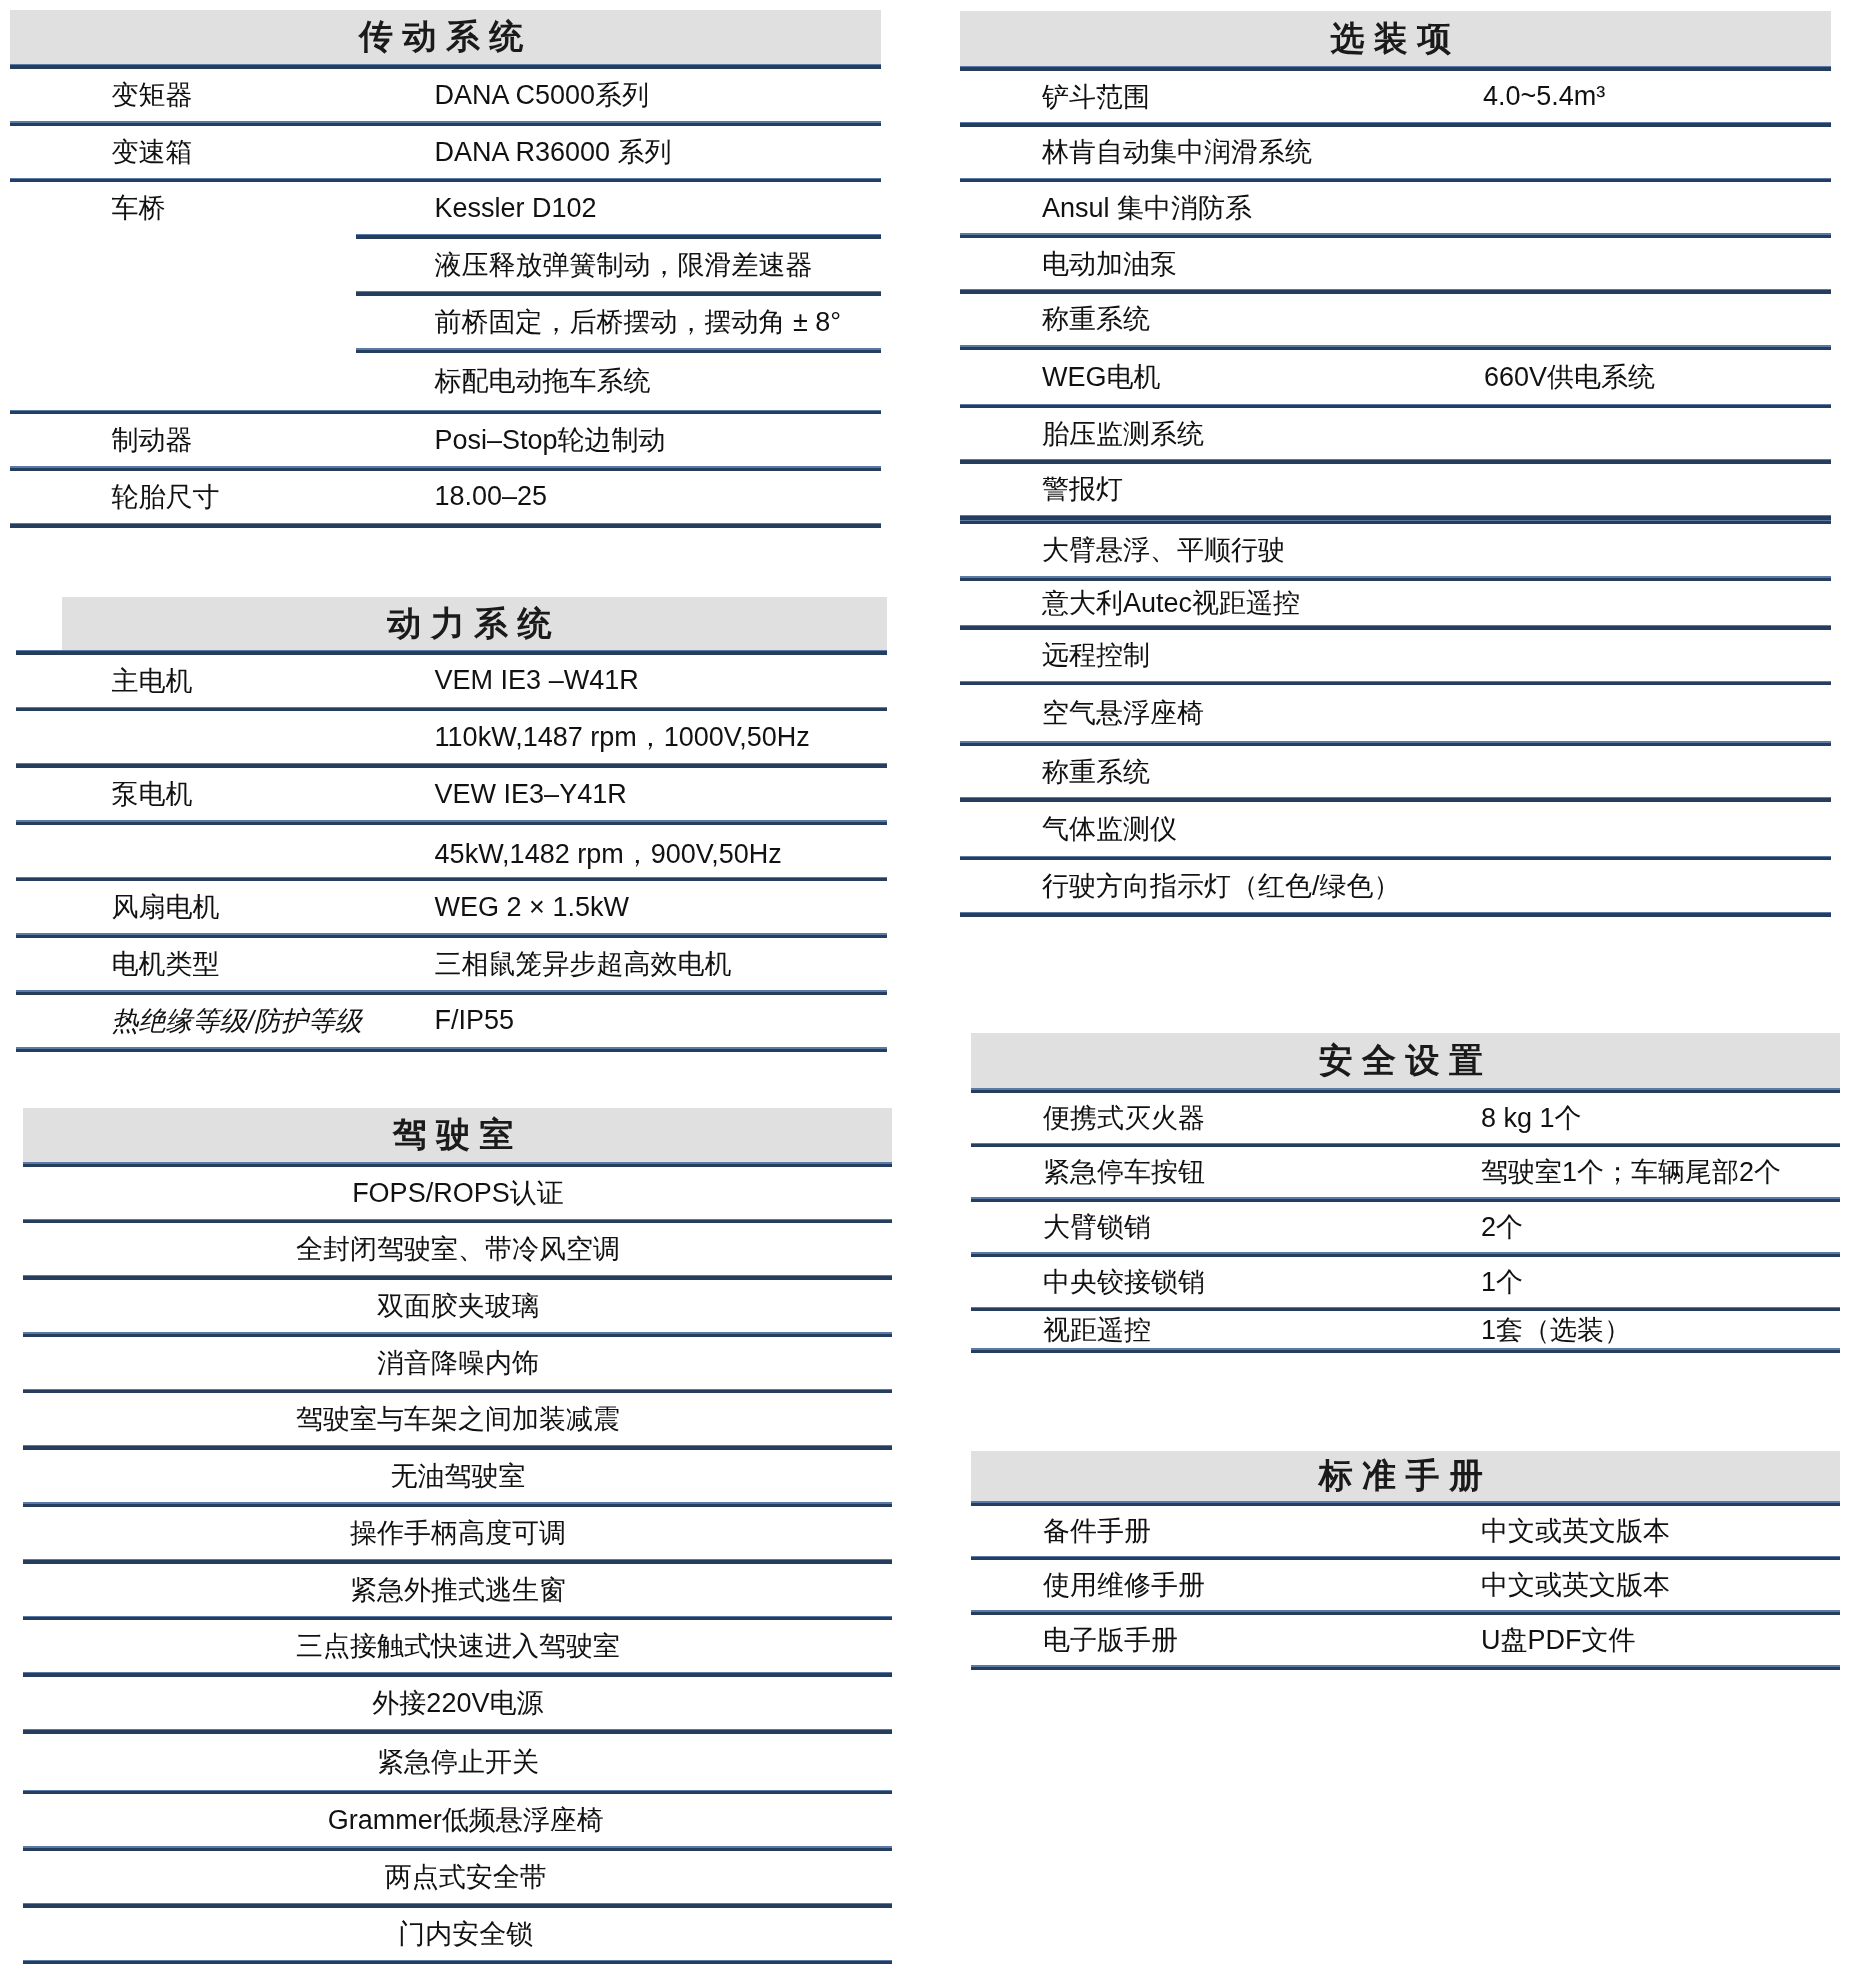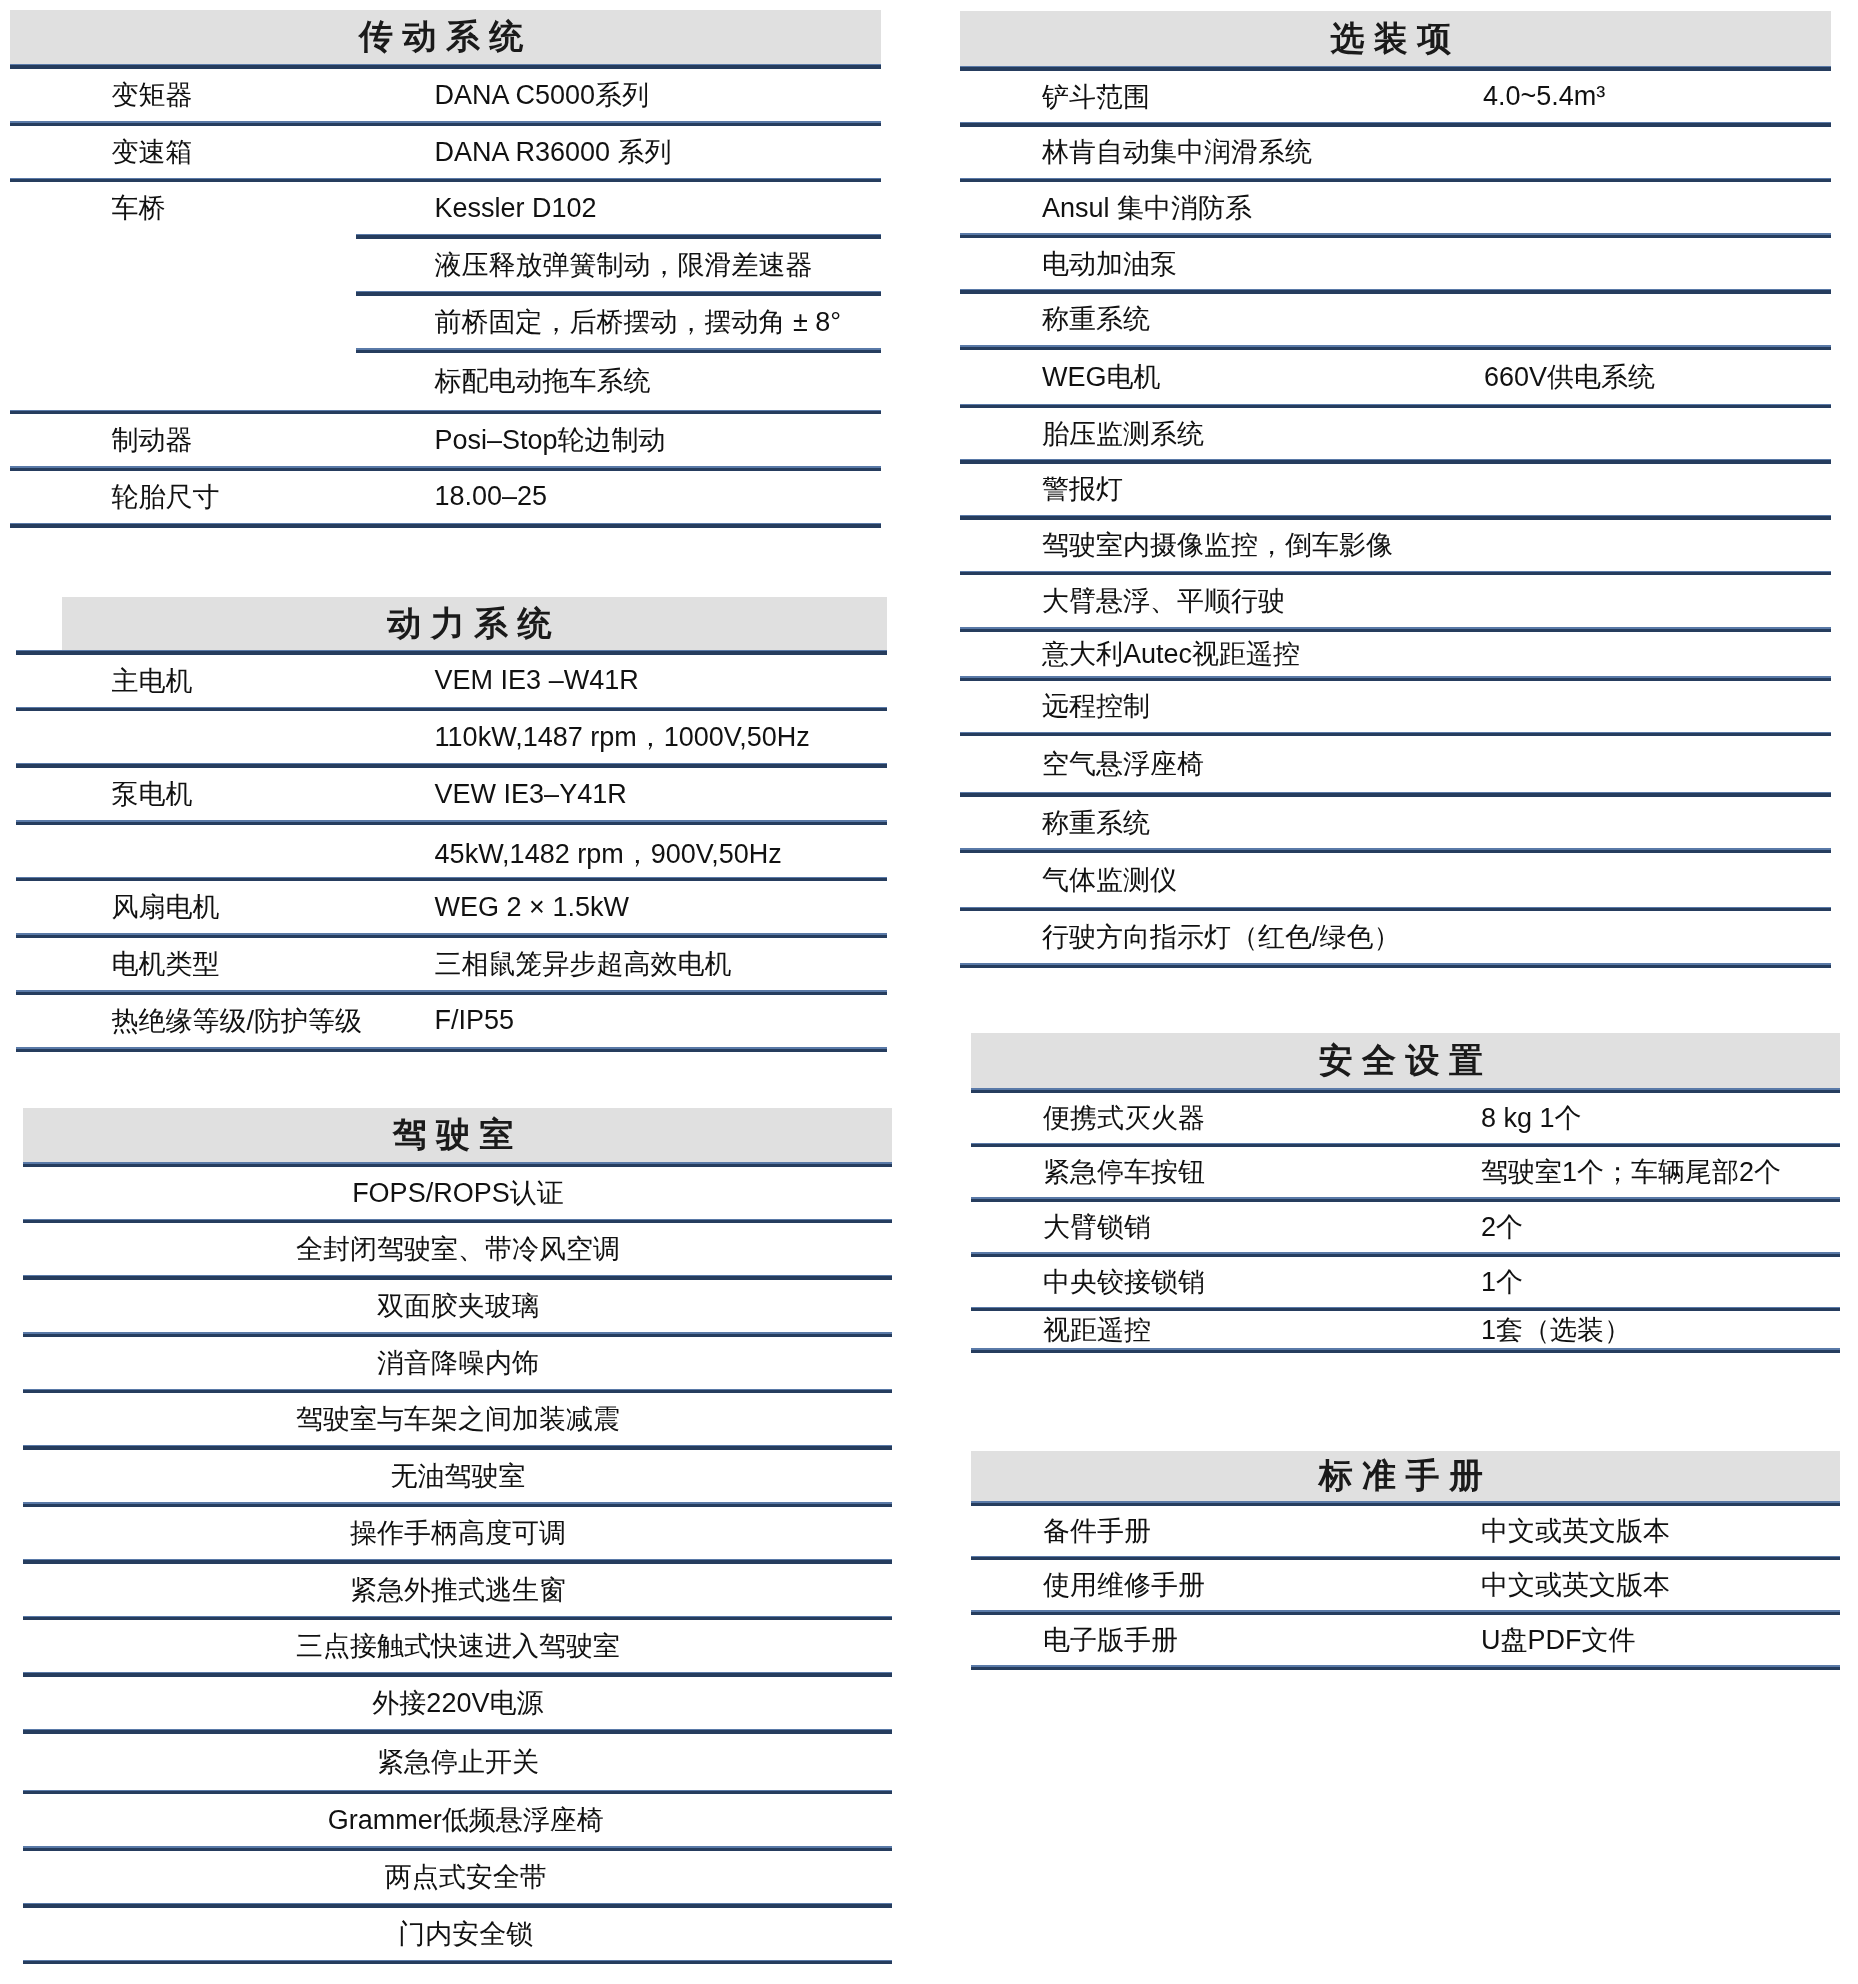--- a/index.html
+++ b/index.html
@@ -105,21 +105,21 @@
   </div>
   <div class="line"></div>
 
   <div class="row" style="height:52px;">
     <span class="label" style="left:96px;">电机类型</span>
     <span class="value" style="left:419px;">三相鼠笼异步超高效电机</span>
   </div>
   <div class="line"></div>
 
   <div class="row" style="height:52px;">
-    <span class="label" style="left:96px;">热绝缘等级/防护等级</span>
+    <span class="label" style="left:96px;font-style:italic;">热绝缘等级/防护等级</span>
     <span class="value" style="left:419px;">F/IP55</span>
   </div>
   <div class="line"></div>
 </div>
 
 <div class="section" style="left:23.4px; top:1108px; width:869px;">
   <div class="sec-header" style="height:54px;">
     <span>驾驶室</span>
   </div>
   <div class="line"></div>
@@ -223,23 +223,20 @@
   <div class="row" style="height:51px;">
     <span class="label" style="left:82px;">胎压监测系统</span>
   </div>
   <div class="line"></div>
 
   <div class="row" style="height:51px;">
     <span class="label" style="left:82px;">警报灯</span>
   </div>
   <div class="line"></div>
 
-  <div class="row" style="height:51px;">
-    <span class="label" style="left:82px;">驾驶室内摄像监控，倒车影像</span>
-  </div>
   <div class="line"></div>
 
   <div class="row" style="height:52px;">
     <span class="label" style="left:82px;">大臂悬浮、平顺行驶</span>
   </div>
   <div class="line"></div>
 
   <div class="row" style="height:44px;">
     <span class="label" style="left:82px;">意大利Autec视距遥控</span>
   </div>

